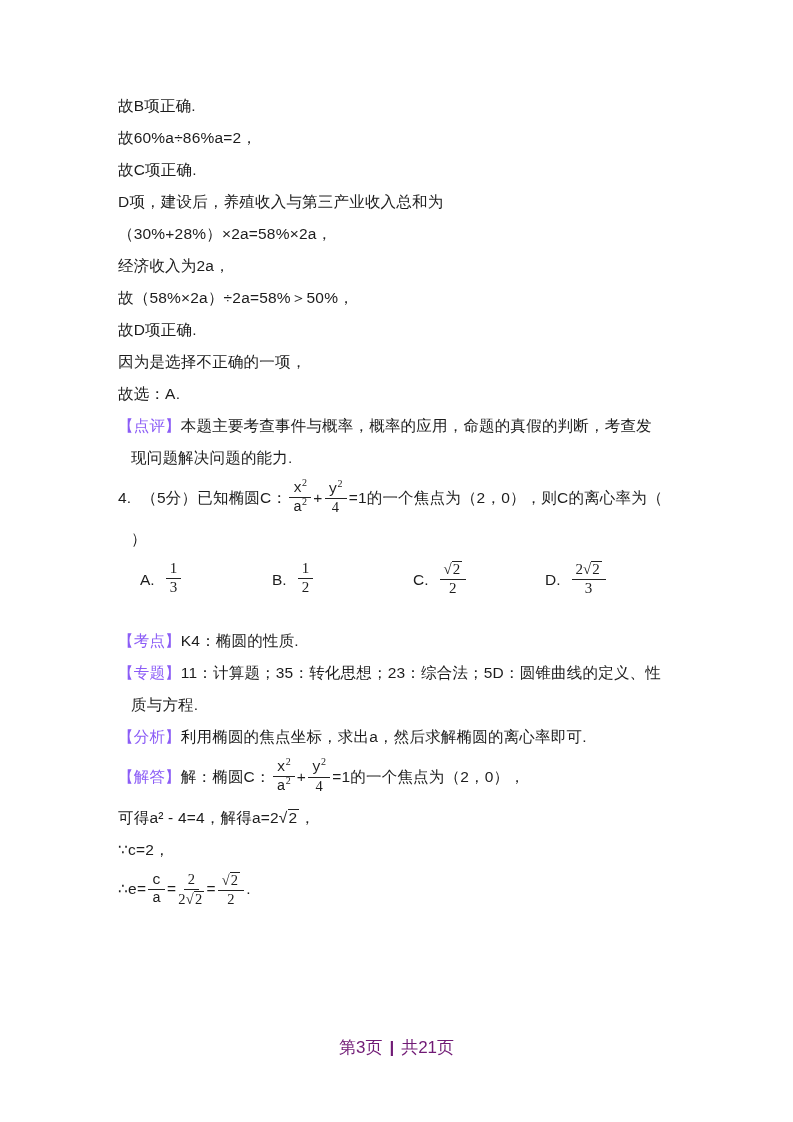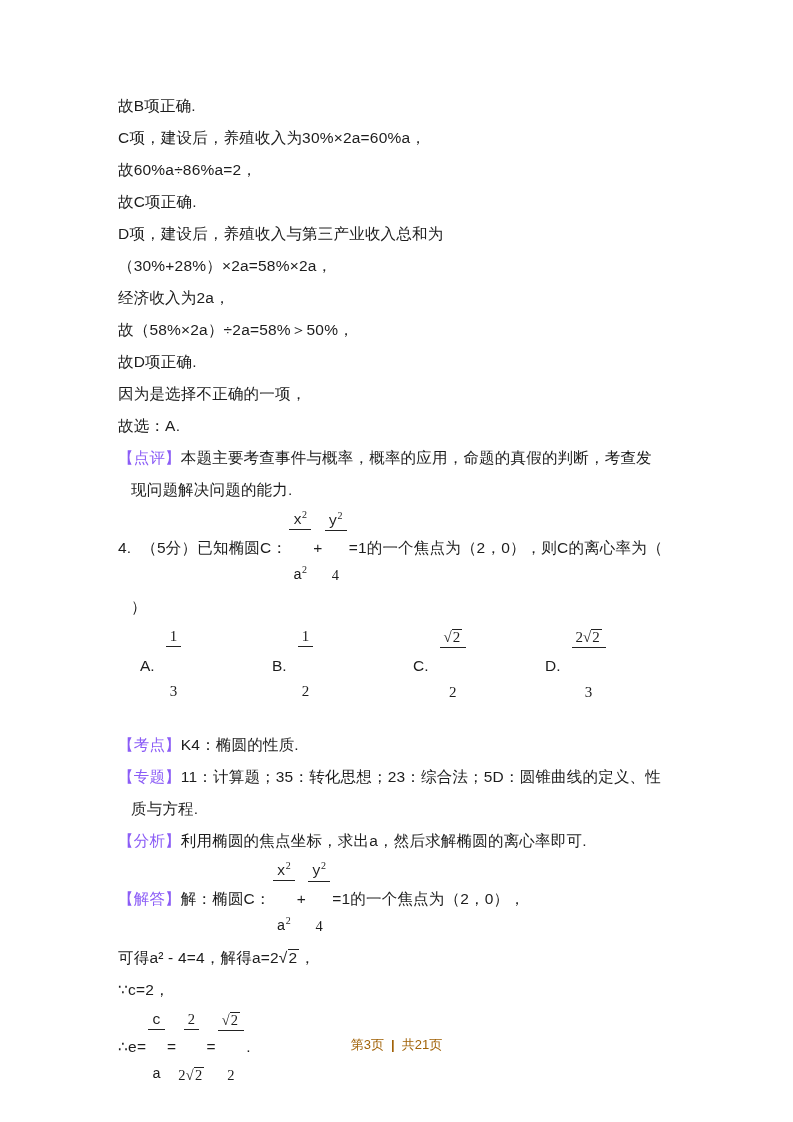--- a/index.html
+++ b/index.html
@@ -30,21 +30,20 @@
   .frac{
     display:inline-flex;
     flex-direction:column;
     align-items:center;
     vertical-align:middle;
     margin:0 2px;
     line-height:1.05;
     font-size:14.5px;
     font-family:"Liberation Serif","DejaVu Serif",serif;
     transform:translateY(-1px);
-    gap:36px;
   }
   .frac .num{border-bottom:1.4px solid #222;padding:0 4px 1px 4px;}
   .frac .den{padding-top:1px;}
   .var{font-family:"Liberation Mono","DejaVu Sans Mono",monospace;}
   sup.e{font-size:10px;line-height:0;vertical-align:6px;}
 
   
   .sqrt{display:inline-block;white-space:nowrap;line-height:1.05;}
   .sqrt .sign{display:inline-block;}
   .sqrt .rad{display:inline-block;border-top:1.3px solid #222;padding:0 2px 0 1px;}
@@ -70,33 +69,32 @@
 
   
   .sec-first{margin-top:26px;}
   .jieda-line{margin-bottom:12px;}
 
   
   .footer{
     position:absolute;
     left:0;top:1036px;width:100%;
     text-align:center;
-    font-size:13px;
-    color:#a16207;
+    font-size:17px;
+    color:#701a75;
   }
   .footer .sep{font-weight:bold;margin:0 7px;}
 </style>
 </head>
 <body>
 
 <div class="page">
   <div class="content">
 
     <p class="line">故B项正确.</p>
-    <p class="line">C项，建设后，养殖收入为30%×2a=60%a，</p>
     <p class="line">故60%a÷86%a=2，</p>
     <p class="line">故C项正确.</p>
     <p class="line">D项，建设后，养殖收入与第三产业收入总和为</p>
     <p class="line">（30%+28%）×2a=58%×2a，</p>
     <p class="line">经济收入为2a，</p>
     <p class="line">故（58%×2a）÷2a=58%＞50%，</p>
     <p class="line">故D项正确.</p>
     <p class="line">因为是选择不正确的一项，</p>
     <p class="line">故选：A.</p>
 

